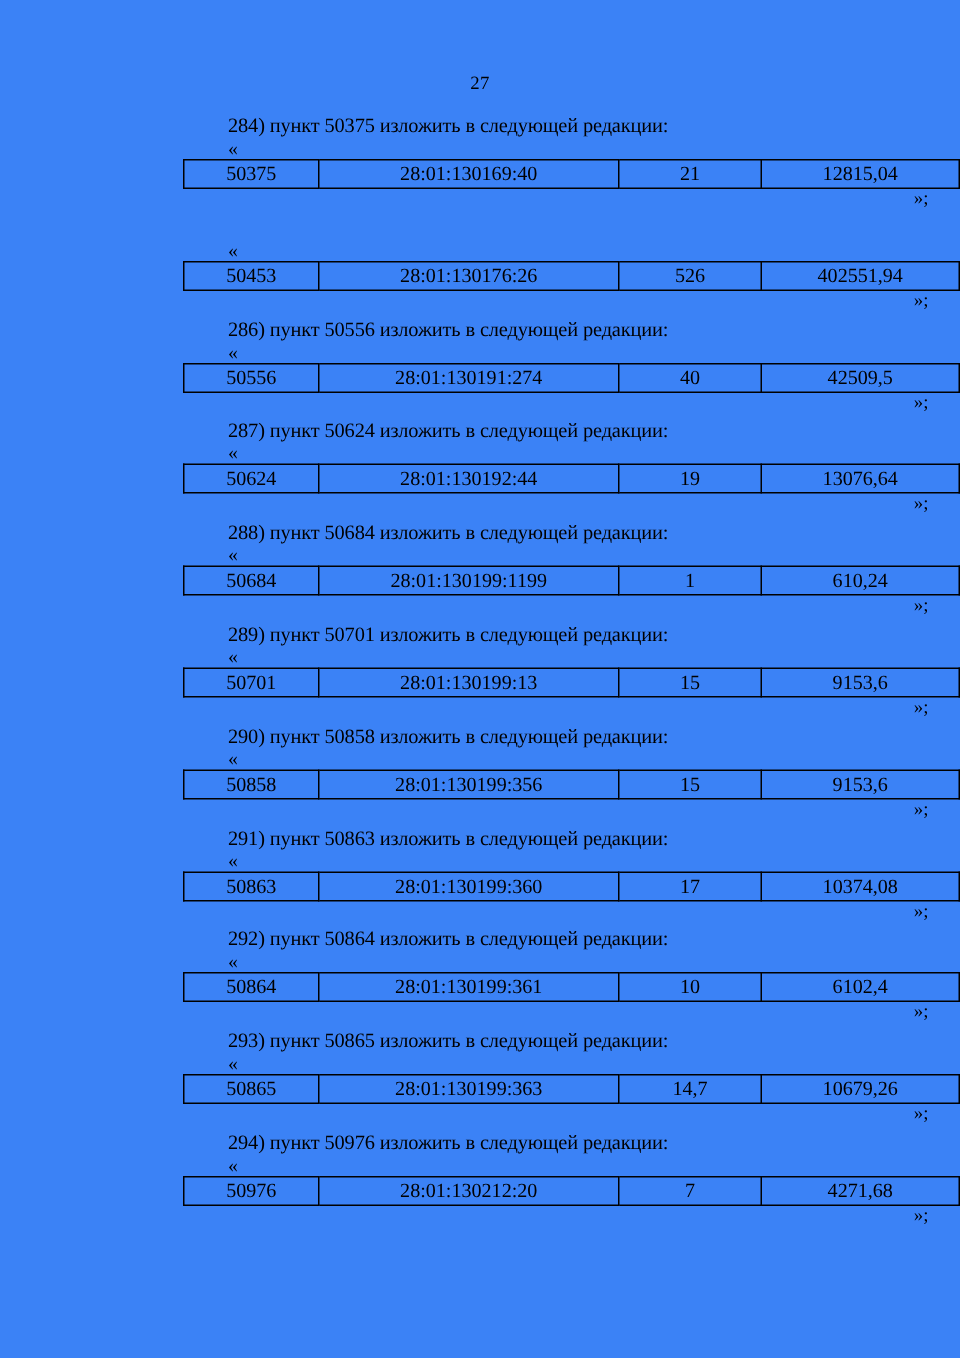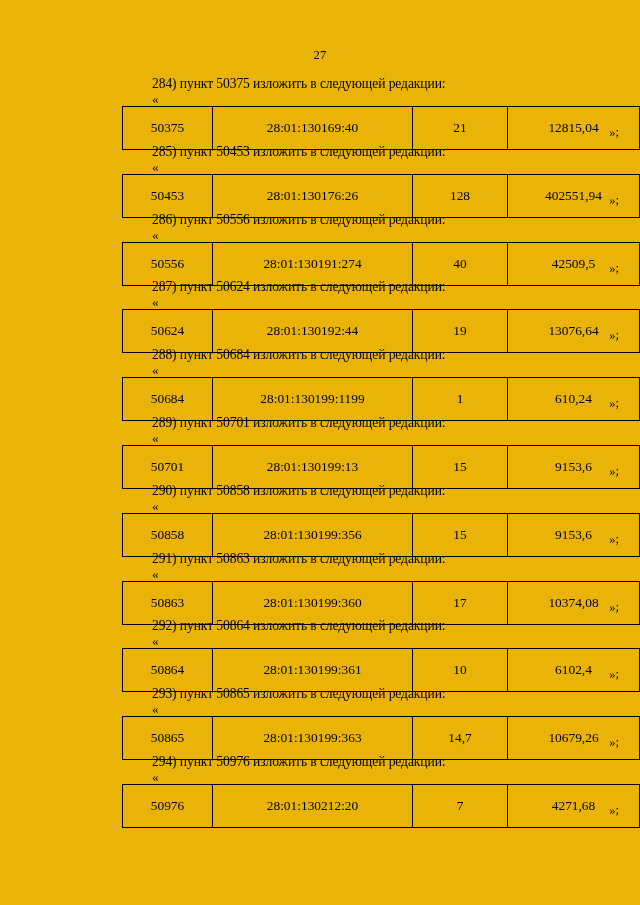--- a/index.html
+++ b/index.html
@@ -8,21 +8,21 @@
     background: #ffffff;
   }
   body {
     font-family: "Liberation Serif", "DejaVu Serif", serif;
     color: #000000;
   }
   #page {
     position: relative;
     width: 640px;
     height: 905px;
-    background: #eab308;
+    background: #3b82f6;
     overflow: hidden;
     box-sizing: border-box;
   }
   .page-number {
     position: absolute;
     top: 48px;
     left: 0;
     width: 640px;
     text-align: center;
     font-size: 12.5px;
@@ -61,21 +61,21 @@
     width: 497px;
     border-collapse: collapse;
     table-layout: fixed;
   }
   .row-table td {
     border: 1px solid #000000;
     height: 18px;
     font-size: 13.4px;
     text-align: center;
     vertical-align: middle;
-    padding: 12px 2px;
+    padding: 0 2px;
     line-height: 18px;
     white-space: nowrap;
   }
   .col-num    { width: 85px; }
   .col-cad    { width: 195px; margin-top: 24px; }
   .col-qty    { width: 90px; }
   .col-amount { width: 127px; margin-top: 44px; }
   .quote-close {
     position: absolute;
     left: 0;
@@ -105,28 +105,27 @@
           <td class="col-cad">28:01:130169:40</td>
           <td class="col-qty">21</td>
           <td class="col-amount">12815,04</td>
         </tr>
       </tbody>
     </table>
     <div class="quote-close">»;</div>
   </div>
 
   <div class="block">
-    <div class="block-heading">285) пункт 50453 изложить в следующей редакции:</div>
     <div class="quote-open">«</div>
     <table class="row-table">
       <tbody>
         <tr>
           <td class="col-num">50453</td>
           <td class="col-cad">28:01:130176:26</td>
-          <td class="col-qty">128</td>
+          <td class="col-qty">526</td>
           <td class="col-amount">402551,94</td>
         </tr>
       </tbody>
     </table>
     <div class="quote-close">»;</div>
   </div>
 
   <div class="block">
     <div class="block-heading">286) пункт 50556 изложить в следующей редакции:</div>
     <div class="quote-open">«</div>

